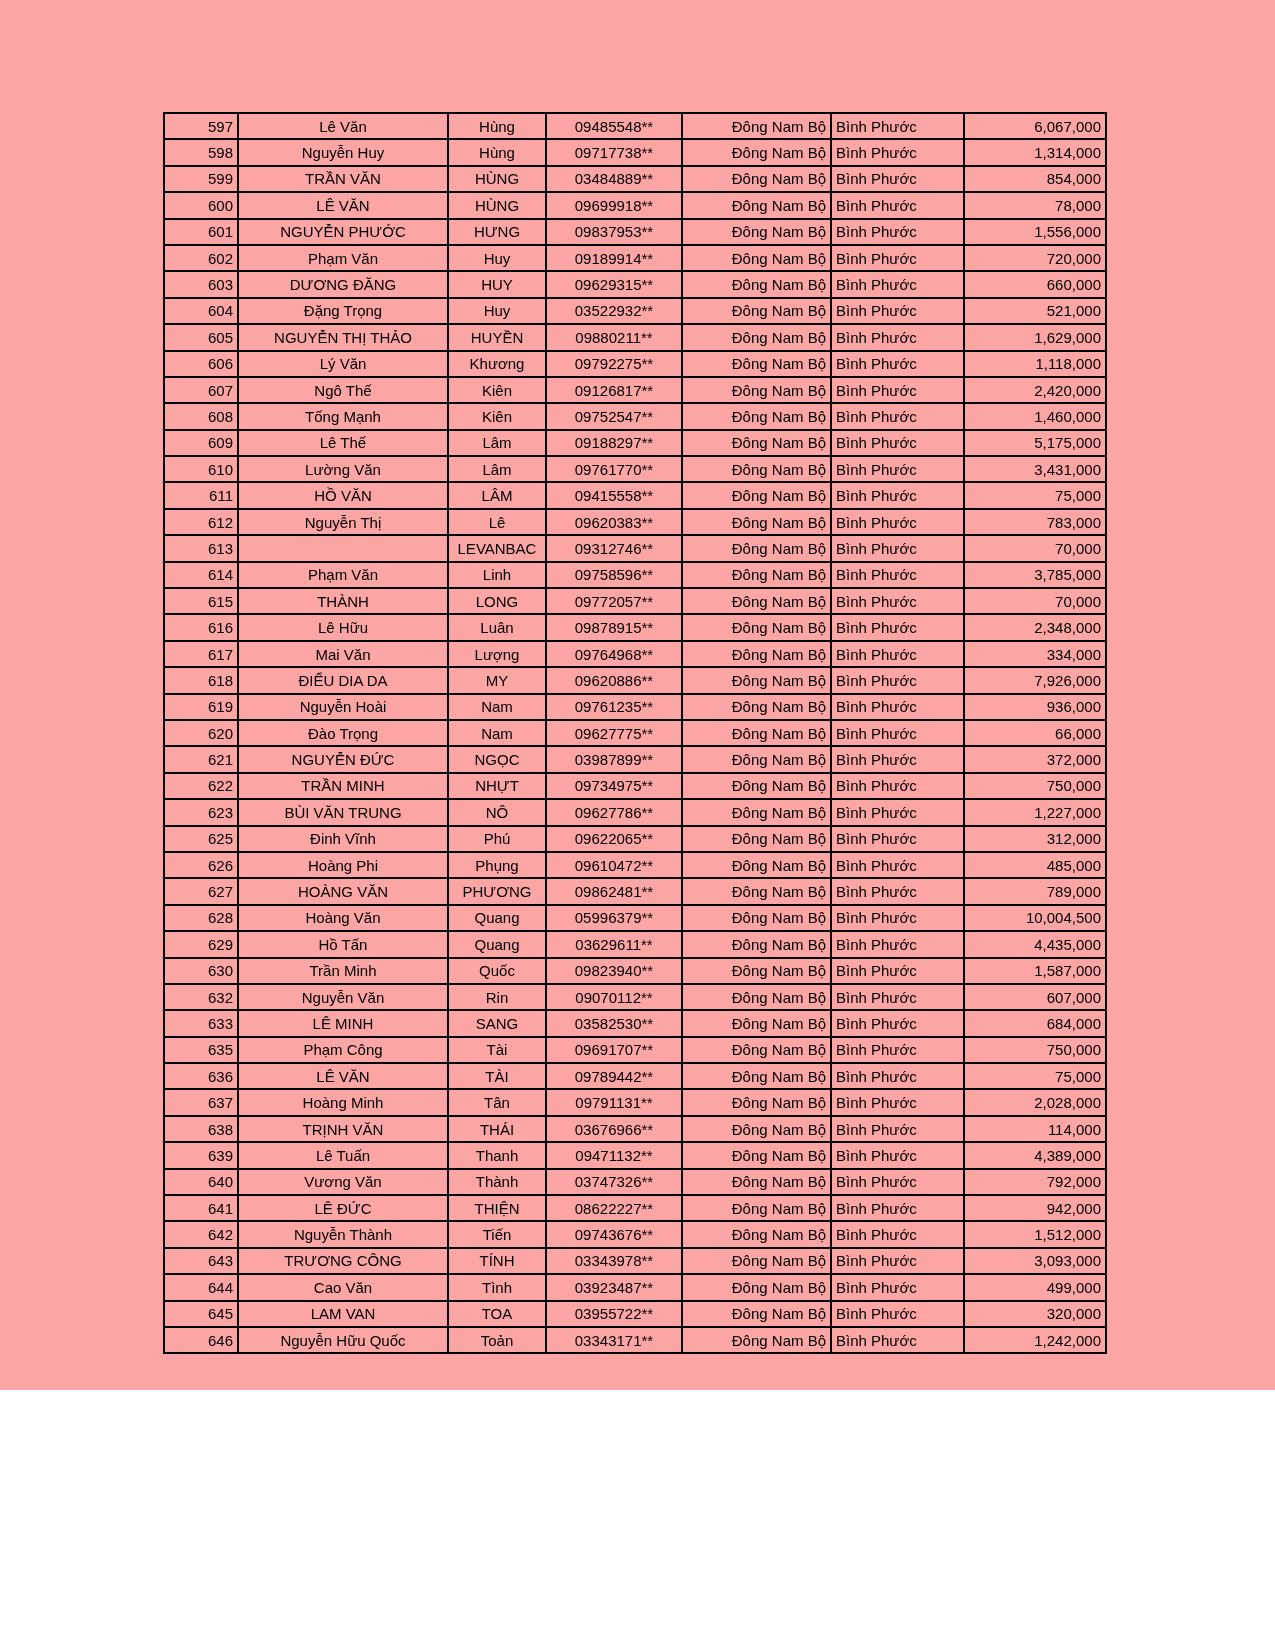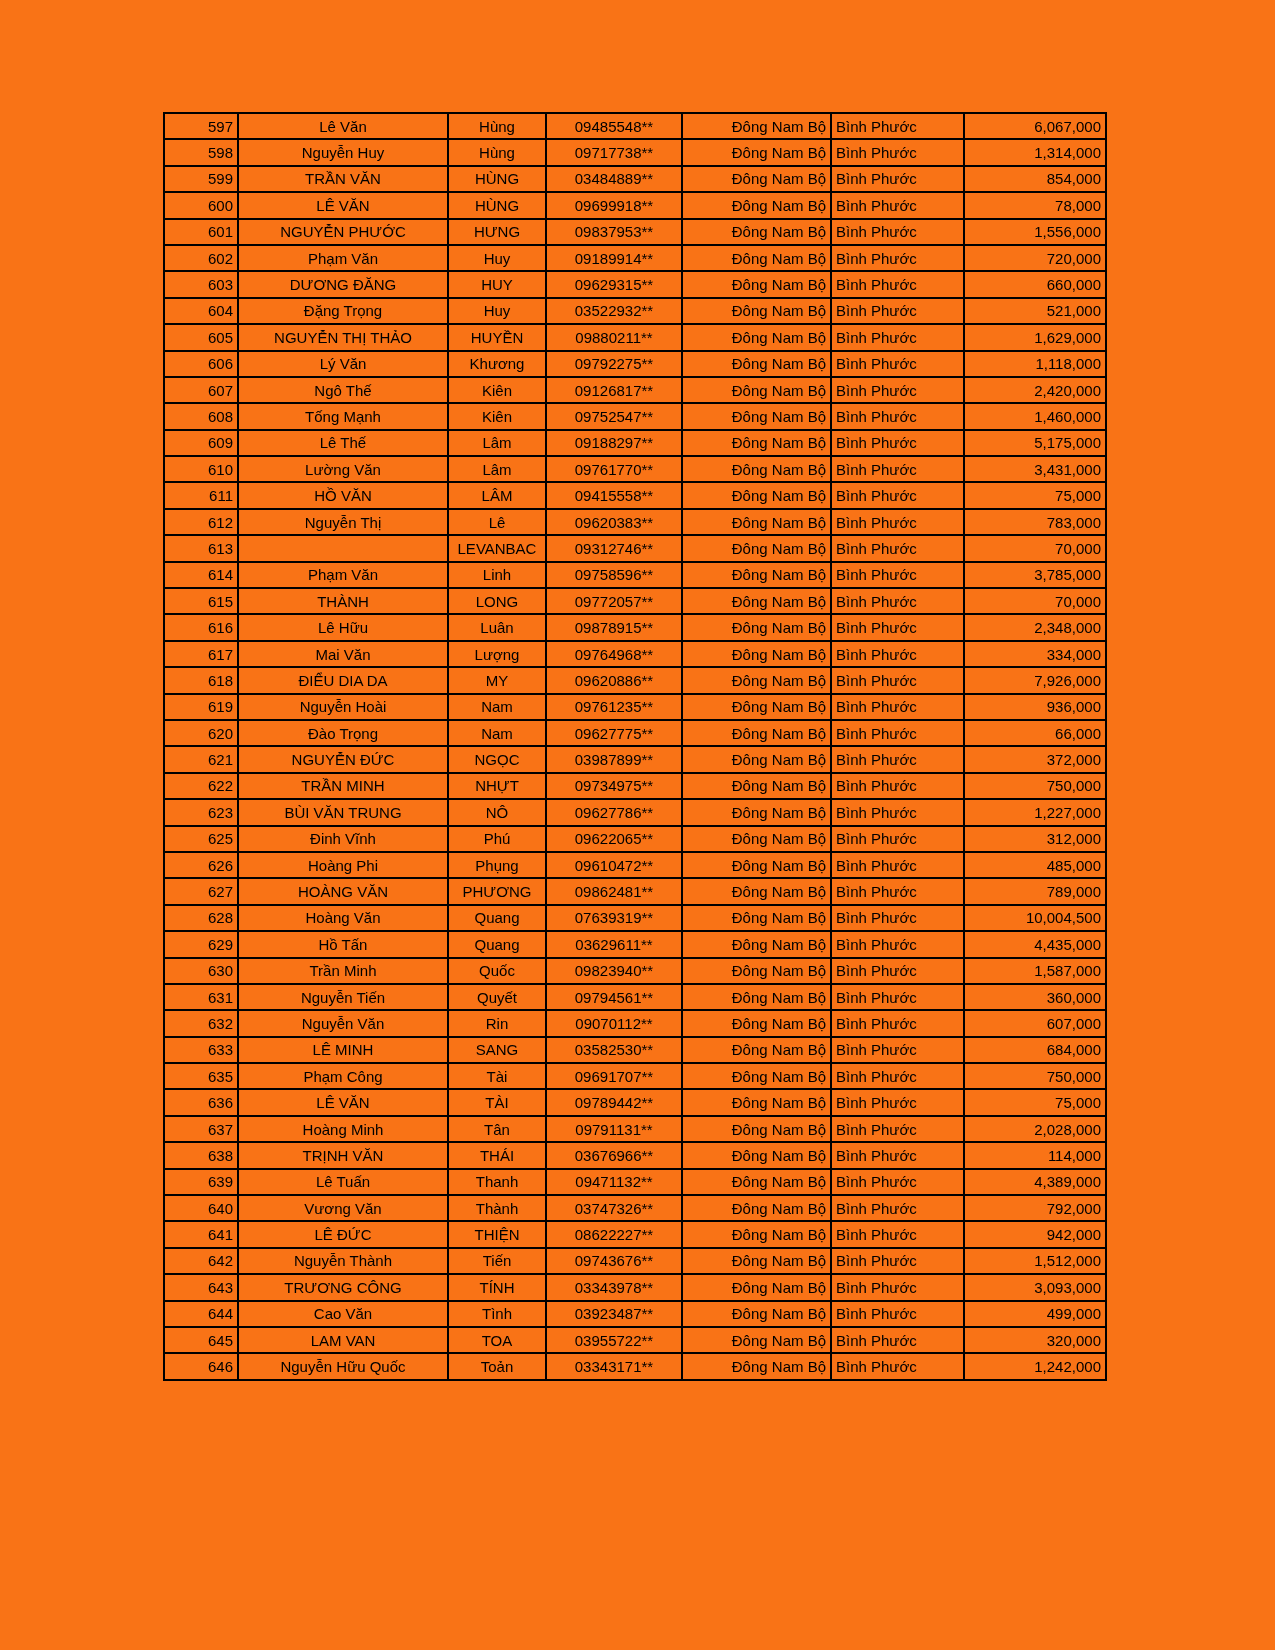--- a/index.html
+++ b/index.html
@@ -3,22 +3,22 @@
 <meta charset="utf-8">
 <style>
   * { margin: 0; padding: 0; box-sizing: border-box; }
   html, body {
     background: #ffffff;
     font-family: "Liberation Sans", "DejaVu Sans", sans-serif;
   }
   .page {
     position: relative;
     width: 1275px;
-    height: 1650px;
-    background: #f97316;
+    height: 1390px;
+    background: #fca5a5;
     overflow: hidden;
   }
   table.data-table {
     position: absolute;
     left: 163px;
     top: 112px;
     width: 942px;
     border-collapse: collapse;
     table-layout: fixed;
     font-size: 15px;
@@ -323,21 +323,21 @@
           <td class="c-first">PHƯƠNG</td>
           <td class="c-phone">09862481**</td>
           <td class="c-region">Đông Nam Bộ</td>
           <td class="c-prov">Bình Phước</td>
           <td class="c-amount">789,000</td>
         </tr>
         <tr>
           <td class="c-id">628</td>
           <td class="c-mid">Hoàng Văn</td>
           <td class="c-first">Quang</td>
-          <td class="c-phone">07639319**</td>
+          <td class="c-phone">05996379**</td>
           <td class="c-region">Đông Nam Bộ</td>
           <td class="c-prov">Bình Phước</td>
           <td class="c-amount">10,004,500</td>
         </tr>
         <tr>
           <td class="c-id">629</td>
           <td class="c-mid">Hồ Tấn</td>
           <td class="c-first">Quang</td>
           <td class="c-phone">03629611**</td>
           <td class="c-region">Đông Nam Bộ</td>
@@ -345,29 +345,20 @@
           <td class="c-amount">4,435,000</td>
         </tr>
         <tr>
           <td class="c-id">630</td>
           <td class="c-mid">Trần Minh</td>
           <td class="c-first">Quốc</td>
           <td class="c-phone">09823940**</td>
           <td class="c-region">Đông Nam Bộ</td>
           <td class="c-prov">Bình Phước</td>
           <td class="c-amount">1,587,000</td>
-        </tr>
-        <tr>
-          <td class="c-id">631</td>
-          <td class="c-mid">Nguyễn Tiến</td>
-          <td class="c-first">Quyết</td>
-          <td class="c-phone">09794561**</td>
-          <td class="c-region">Đông Nam Bộ</td>
-          <td class="c-prov">Bình Phước</td>
-          <td class="c-amount">360,000</td>
         </tr>
         <tr>
           <td class="c-id">632</td>
           <td class="c-mid">Nguyễn Văn</td>
           <td class="c-first">Rin</td>
           <td class="c-phone">09070112**</td>
           <td class="c-region">Đông Nam Bộ</td>
           <td class="c-prov">Bình Phước</td>
           <td class="c-amount">607,000</td>
         </tr>

